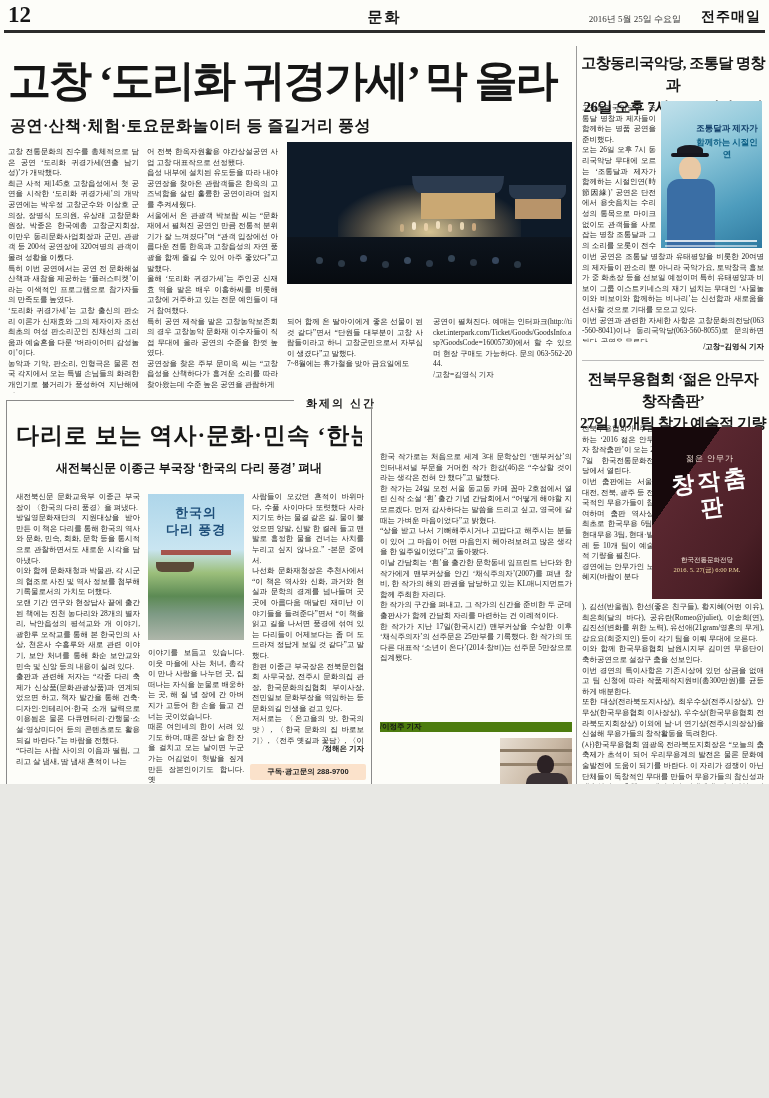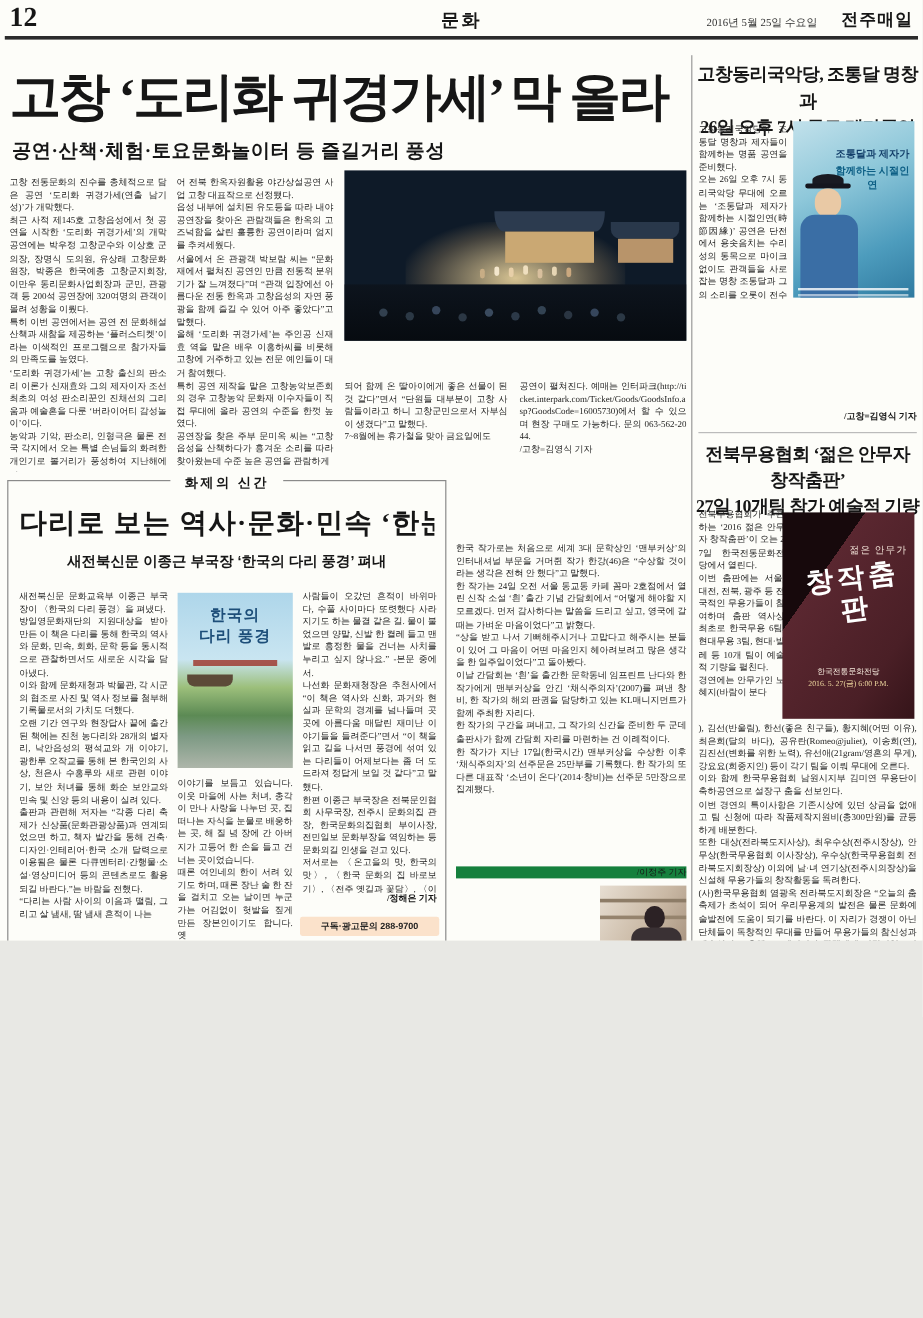--- a/index.html
+++ b/index.html
@@ -38,21 +38,21 @@
               box-shadow:12px 1px #e7cfa8,24px -1px #efdfbf,36px 2px #d8bf9d,48px 0 #e7d6b4,60px 1px #caa87f,-12px 2px #c7ad85; }
   .ph-crowd { position:absolute; left:0; bottom:0; width:100%; height:33%;
               background:linear-gradient(#0d141d,#070b10); }
   .ph-heads { position:absolute; left:10%; bottom:14%; width:7px; height:7px; border-radius:50%; background:#32404f;
               box-shadow:22px 3px #2b3845,44px -2px #36455a,66px 4px #2b3744,88px 0 #3a4a5e,110px 3px #2c3948,132px -2px #334353,154px 2px #2a3542,176px 0 #36465c,198px 4px #2b3845; }
   #lead-cap { left:287px; top:289px; width:285px; height:24px; font-family:"Liberation Sans",sans-serif;
               font-size:8px; line-height:11px; font-weight:bold; color:#333; text-align:justify; }
 
   
   #book-box   { left:6px; top:400px; width:366px; height:402px; border:1px solid #8a8a8a; }
-  #book-kick  { left:6px; top:393px; width:366px; text-align:center; }
+  #book-kick  { left:22px; top:393px; width:366px; text-align:right; }
   #book-kick span { background:#fdfdf9; padding:0 12px; font-family:"Liberation Sans",sans-serif;
                     font-size:11px; font-weight:bold; letter-spacing:2px; }
   #book-hl    { left:16px; top:420px; width:346px; text-align:center; font-size:23px; font-weight:bold; letter-spacing:1px; white-space:nowrap; overflow:hidden; }
   #book-sub   { left:16px; top:460px; width:346px; text-align:center; font-family:"Liberation Sans",sans-serif;
                 font-size:12px; font-weight:bold; }
   #book-c1 { left:16px;  top:492px; width:124px; height:302px; }
   #book-c2 { left:148px; top:648px; width:96px;  height:146px; }
   #book-c3 { left:252px; top:492px; width:112px; height:252px; }
   #book-byline { left:252px; top:744px; width:112px; font-size:7.5px; font-weight:bold; text-align:right; }
   #book-badge  { left:250px; top:764px; width:116px; height:16px; background:#fbe2cb; border-radius:2px;
@@ -62,21 +62,21 @@
                 background:linear-gradient(180deg,#aed6ea 0%,#c9e5f1 38%,#9cbf7b 54%,#5c8a54 70%,#7d9a84 82%,#aeb6aa 100%); }
   .bc-title { position:absolute; left:0; top:10px; width:100%; text-align:center; font-size:13px; line-height:17px;
               font-weight:bold; color:#1d4e79; letter-spacing:1px; white-space:pre-line; }
   .bc-band  { position:absolute; left:14%; top:56px; width:72%; height:5px; background:rgba(160,60,50,0.85); }
   .bc-roof  { position:absolute; left:8%; top:68px; width:40%; height:10px; background:#5c4a38; border-radius:0 0 6px 6px; }
 
   
   #hk-hl   { left:380px; top:402px; width:192px; font-size:15px; line-height:21px; font-weight:bold;
              white-space:pre-line; }
   #hk-body { left:380px; top:452px; width:192px; height:282px; }
-  #hk-byline { left:380px; top:722px; width:192px; font-size:7.5px; font-weight:normal; text-align:right; background:#15803d; }
+  #hk-byline { left:380px; top:722px; width:192px; font-size:7.5px; font-weight:bold; background:#4d7c0f; }
   #hk-photo { left:500px; top:738px; width:72px; height:60px; overflow:hidden;
               background:linear-gradient(120deg,#e7ded2,#cab9a5 55%,#a5907c); }
   .hk-shelf { position:absolute; left:0; top:18%; width:100%; height:3px; background:#8d7c67;
               box-shadow:0 14px #95836d; }
   .hk-head  { position:absolute; left:52%; top:28%; width:17px; height:19px; border-radius:50% 50% 46% 46%; background:#2c2225; }
   .hk-bodyshape { position:absolute; left:36%; top:58%; width:42px; height:28px; border-radius:10px 10px 0 0; background:#3a3134; }
 
   
   #v-rule   { left:576px; top:46px; width:1px; height:768px; background:#9a9a9a; }
   #sb-sep   { left:582px; top:360px; width:182px; height:1px; background:#bbb; }
@@ -98,21 +98,21 @@
   .p1-robe { position:absolute; left:6px; top:78px; width:48px; height:70px; border-radius:12px 12px 0 0; background:#3a6ea5; }
   .p1-cap  { position:absolute; left:4px; bottom:6px; width:92px; height:2px; background:rgba(255,255,255,0.8);
              box-shadow:0 5px rgba(255,255,255,0.55); }
 
   #sb2-hl { left:580px; top:368px; }
   #sb2-intro { left:582px; top:424px; width:72px; height:174px; }
   #sb2-wide  { left:582px; top:602px; width:182px; height:198px; }
   #sb2-byline { left:582px; top:800px; width:182px; font-size:7.5px; font-weight:bold; text-align:right; }
   #sb2-poster { left:652px; top:427px; width:110px; height:172px; overflow:hidden;
                 background:linear-gradient(125deg,#17090c 30%,#5a2730 30%,#4a1f26 75%,#351419 100%); }
-  .p2-small { position:absolute; left:34px; top:26px; width:70px; font-size:8px; color:#f2e3d8; text-align:right; letter-spacing:1px; }
+  .p2-small { position:absolute; left:34px; top:26px; width:70px; font-size:8px; color:#f2e3d8; text-align:left; letter-spacing:1px; }
   .p2-big   { position:absolute; left:12px; top:42px; width:96px; font-size:23px; line-height:26px; font-weight:bold;
               color:#fff; transform:rotate(-7deg); letter-spacing:3px; text-align:center; }
   .p2-venue { position:absolute; left:0; bottom:34px; width:100%; text-align:center; font-size:6.5px; color:#f4e8db; }
   .p2-date  { position:absolute; left:0; bottom:24px; width:100%; text-align:center; font-size:6.5px; color:#f0d9a0; }
 
   
   #horo-box { left:5px; top:828px; width:759px; height:247px; border:2px solid #ec8a3a; background:#bef264; }
   #horo-bar { position:absolute; left:7px; top:7px; right:7px; height:36px; background:#ee8434;
               display:flex; align-items:center; color:#fff; }
   #horo-logo { margin-left:26px; font-size:20px; font-weight:bold; letter-spacing:9px; white-space:nowrap; }
@@ -224,20 +224,22 @@
  오는 26일 오후 7시 동리국악당 무대에 오르는 ‘조통달과 제자가 함께하는 시절인연(時節因緣)’ 공연은 단전에서 용솟음치는 수리성의 통목으로 마이크 없이도 관객들을 사로잡는 명창 조통달과 그의 소리를 오롯이 전수받은 제자들이 다채로운 공연을 선사할 예정이다.</div>
   <div class="abs" id="sb1-poster">
     <div class="p1-l1">조통달과 제자가</div>
     <div class="p1-l2">함께하는 시절인연</div>
     <div class="p1-hat"></div>
     <div class="p1-brim"></div>
     <div class="p1-face"></div>
     <div class="p1-robe"></div>
     <div class="p1-cap"></div>
   </div>
+  <div class="abs body-text" id="sb1-wide"> 이번 공연은 조통달 명창과 유태평양을 비롯한 20여명의 제자들이 판소리 뿐 아니라 국악가요, 토막창극 흥보가 중 화초장 등을 선보일 예정이며 특히 유태평양과 비보이 그룹 이스트키네스의 재기 넘치는 무대인 ‘사물놀이와 비보이와 함께하는 비나리’는 신선함과 새로움을 선사할 것으로 기대를 모으고 있다.
+ 이번 공연과 관련한 자세한 사항은 고창문화의전당(063-560-8041)이나 동리국악당(063-560-8055)로 문의하면 된다. 공연은 무료다.</div>
   <div class="abs" id="sb1-byline">/고창=김영식 기자</div>
 
   <div class="abs sb-hl" id="sb2-hl">전북무용협회 ‘젊은 안무자 창작춤판’
 27일 10개팀 참가 예술적 기량 겨뤄</div>
   <div class="abs body-text" id="sb2-intro"> 전북무용협회가 주관하는 ‘2016 젊은 안무자 창작춤판’이 오는 27일 한국전통문화전당에서 열린다.
  이번 춤판에는 서울, 대전, 전북, 광주 등 전국적인 무용가들이 참여하며 춤판 역사상 최초로 한국무용 6팀, 현대무용 3팀, 현대·발레 등 10개 팀이 예술적 기량을 펼친다.
  경연에는 안무가인 노혜지(바람이 분다</div>
   <div class="abs" id="sb2-poster">
     <div class="p2-small">젊은 안무가</div>
     <div class="p2-big">창작춤판</div>

